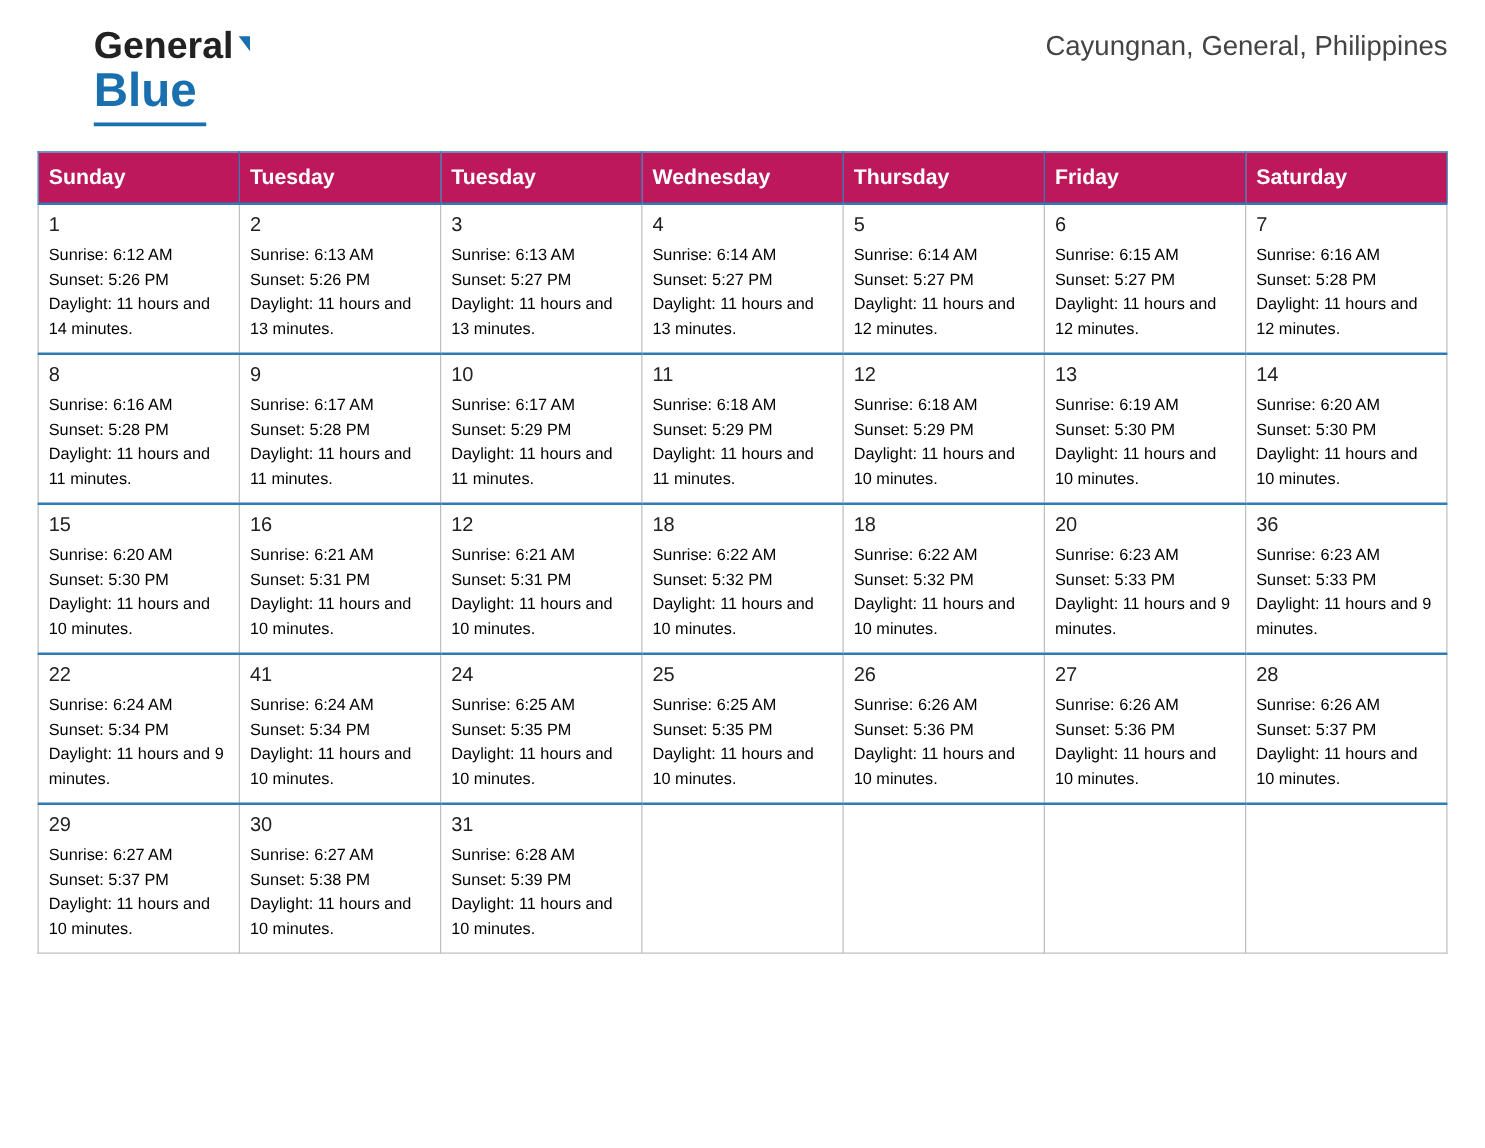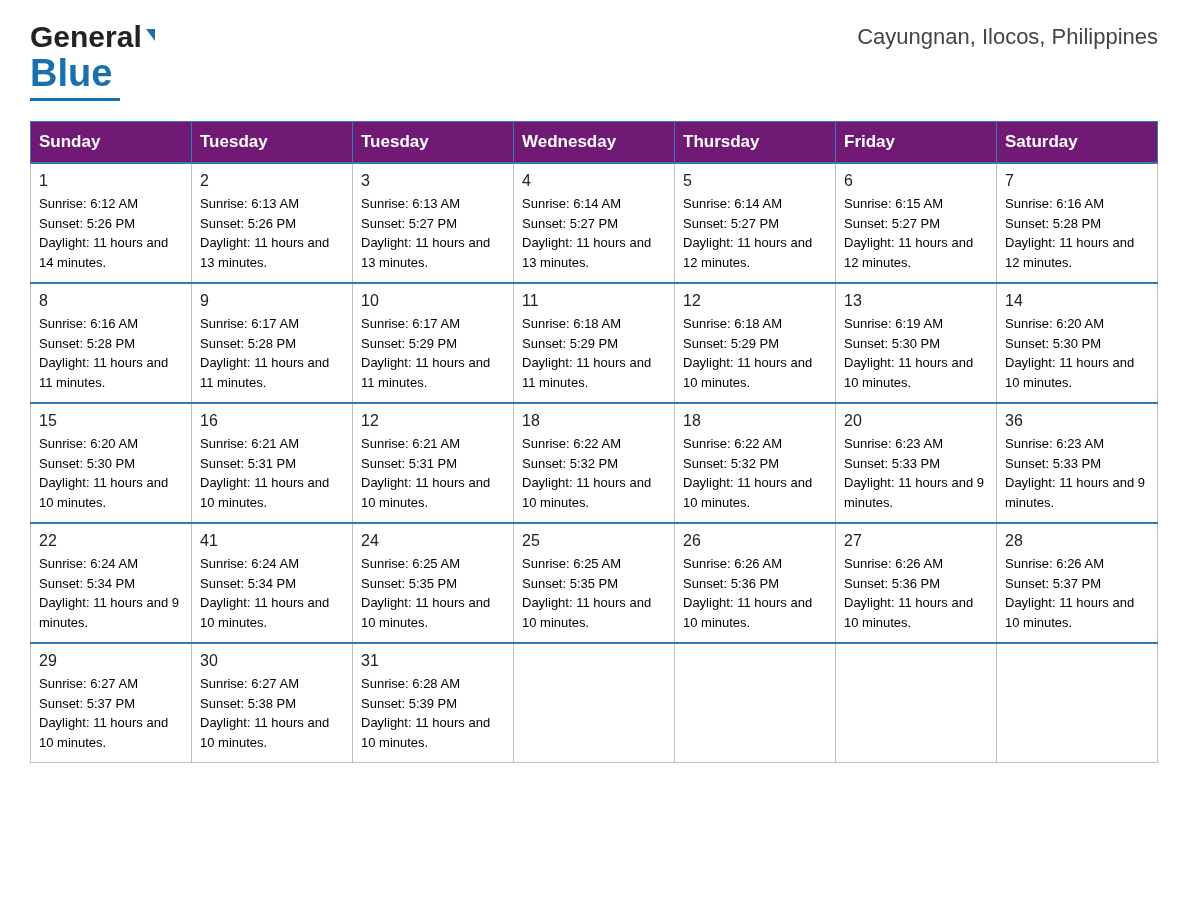--- a/index.html
+++ b/index.html
@@ -13,20 +13,21 @@
     .header {
       display: flex;
       justify-content: space-between;
       align-items: flex-start;
       margin-bottom: 20px;
     }
     .logo {
       display: flex;
       flex-direction: column;
       align-items: flex-start;
+      margin-left: 45px;
     }
     .title-section {
       text-align: right;
     }
     .month-title {
       font-size: 52px;
       font-weight: bold;
       color: #1a1a1a;
       line-height: 1.1;
     }
@@ -34,21 +35,21 @@
       font-size: 22px;
       color: #444;
       margin-top: 4px;
     }
     .calendar {
       width: 100%;
       border-collapse: collapse;
       table-layout: fixed;
     }
     .calendar thead th {
-      background: #701a75;
+      background: #be185d;
       color: #fff;
       font-size: 17px;
       font-weight: bold;
       padding: 10px 8px;
       text-align: left;
       border: 1px solid #2e7bb5;
     }
     .calendar tbody td {
       vertical-align: top;
       padding: 8px 8px 10px 8px;
@@ -83,21 +84,21 @@
     <div style="display:flex; align-items:center;">
       <span style="font-size:30px; font-weight:bold; color:#222; font-family: Arial, sans-serif;">General</span>
       <span style="display:inline-block; width:0; height:0; border-left:9px solid transparent; border-right:0px solid transparent; border-bottom:0px solid transparent; border-top:12px solid #1a6faf; margin-left:4px; position:relative; top:-2px;"></span>
     </div>
     <div style="display:flex; align-items:center; margin-top:-2px;">
       <span style="font-size:38px; font-weight:bold; color:#1a6faf; font-family: Arial, sans-serif;">Blue</span>
     </div>
     <div style="width: 90px; height: 3px; background: #1a6faf; margin-top: 3px;"></div>
   </div>
   <div class="title-section">
-    <div class="location">Cayungnan, Ilocos, Philippines</div>
+    <div class="location">Cayungnan, General, Philippines</div>
   </div>
 </div>
 
 <table class="calendar">
   <thead>
     <tr>
       <th>Sunday</th>
       <th>Tuesday</th>
       <th>Tuesday</th>
       <th>Wednesday</th>

